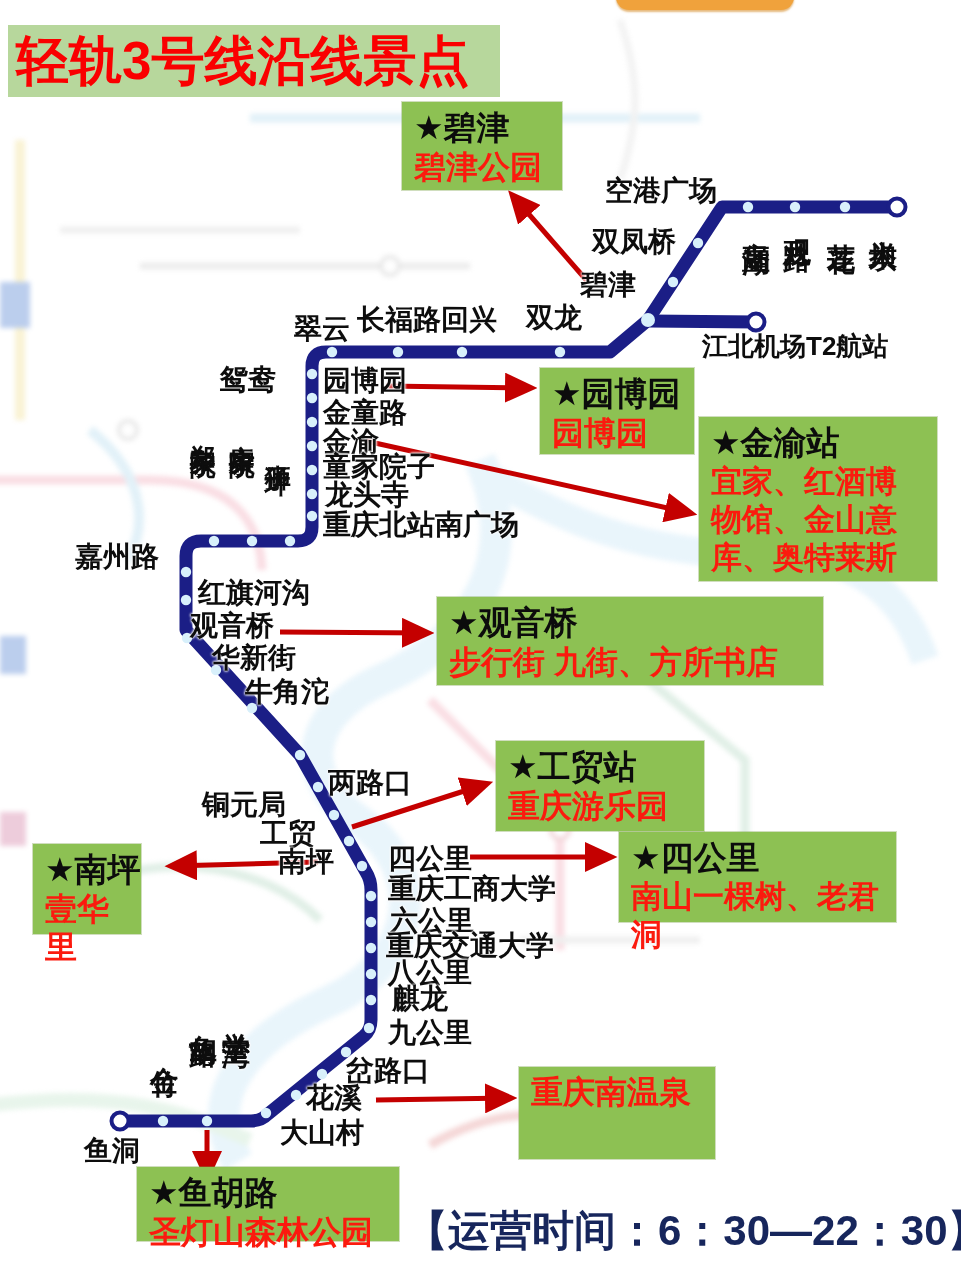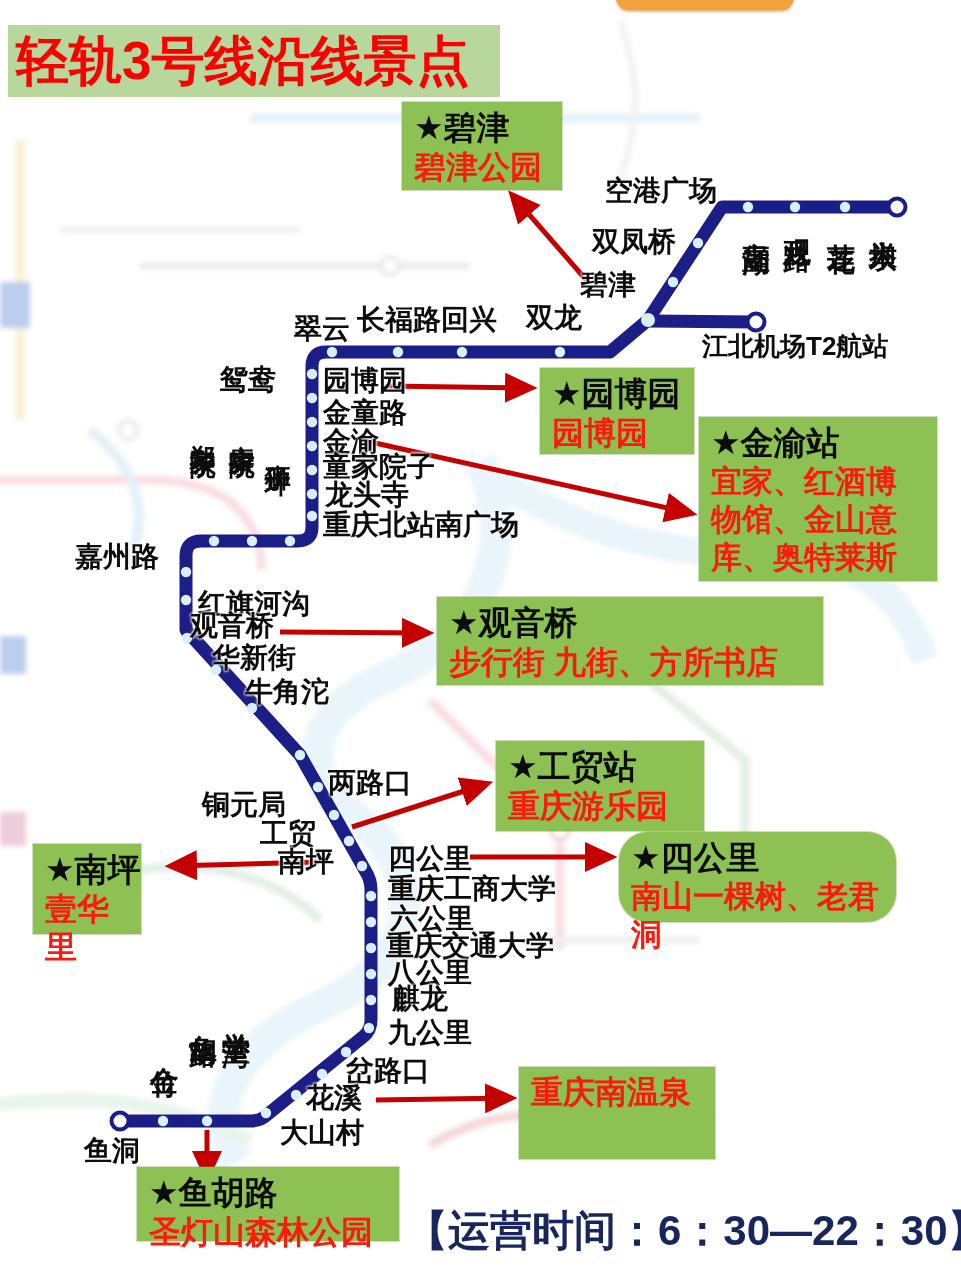--- a/index.html
+++ b/index.html
@@ -166,31 +166,31 @@
       <div class="st" style="left: 323px; top: 398px;">金童路</div>
       <div class="st" style="left: 323px; top: 427px;">金渝</div>
       <div class="st" style="left: 323px; top: 452px;">童家院子</div>
       <div class="st" style="left: 325px; top: 480px;">龙头寺</div>
       <div class="st" style="left: 323px; top: 510px;">重庆北站南广场</div>
       <div class="st" style="left: 220px; top: 365px;">鸳鸯</div>
       <div class="st v" style="left: 189px; top: 424px; font-size: 26px;">郑家院子</div>
       <div class="st v" style="left: 228px; top: 424px; font-size: 26px;">唐家院子</div>
       <div class="st v" style="left: 264px; top: 444px; font-size: 26px;">狮子坪</div>
       <div class="st" style="left: 75px; top: 542px;">嘉州路</div>
-      <div class="st" style="left: 198px; top: 578px; margin-top: 11px;">红旗河沟</div>
+      <div class="st" style="left: 198px; top: 578px;">红旗河沟</div>
       <div class="st" style="left: 190px; top: 611px;">观音桥</div>
       <div class="st" style="left: 212px; top: 643px;">华新街</div>
       <div class="st" style="left: 245px; top: 677px;">牛角沱</div>
       <div class="st" style="left: 328px; top: 768px;">两路口</div>
       <div class="st" style="left: 202px; top: 790px;">铜元局</div>
       <div class="st" style="left: 260px; top: 819px;">工贸</div>
       <div class="st" style="left: 278px; top: 847px;">南坪</div>
       <div class="st" style="left: 388px; top: 844px;">四公里</div>
       <div class="st" style="left: 388px; top: 874px;">重庆工商大学</div>
-      <div class="st" style="left: 390px; top: 906px; font-family: Liberation Mono, monospace;">六公里</div>
+      <div class="st" style="left: 390px; top: 906px;">六公里</div>
       <div class="st" style="left: 386px; top: 931px;">重庆交通大学</div>
       <div class="st" style="left: 388px; top: 958px;">八公里</div>
       <div class="st" style="left: 392px; top: 984px;">麒龙</div>
       <div class="st" style="left: 388px; top: 1018px;">九公里</div>
       <div class="st" style="left: 346px; top: 1056px;">岔路口</div>
       <div class="st" style="left: 306px; top: 1083px;">花溪</div>
       <div class="st" style="left: 280px; top: 1118px;">大山村</div>
       <div class="st v" style="left: 149px; top: 1044px;">金竹</div>
       <div class="st v" style="left: 188px; top: 1012px;">鱼胡路</div>
       <div class="st v" style="left: 221px; top: 1010px;">学堂湾</div>
@@ -208,21 +208,21 @@
         <div class="c-sub" style="font-size: 31px;">宜家、红酒博物馆、金山意库、奥特莱斯</div>
       </div>
       <div class="callout" style="left: 437px; top: 597px; width: 386px; height: 88px;">
         <div class="c-title">★观音桥</div>
         <div class="c-sub">步行街 九街、方所书店</div>
       </div>
       <div class="callout" style="left: 496px; top: 741px; width: 208px; height: 90px;">
         <div class="c-title">★工贸站</div>
         <div class="c-sub">重庆游乐园</div>
       </div>
-      <div class="callout" style="left: 619px; top: 832px; width: 277px; height: 90px; border-radius: 29px;">
+      <div class="callout" style="left: 619px; top: 832px; width: 277px; height: 90px;">
         <div class="c-title">★四公里</div>
         <div class="c-sub" style="font-size: 31px;">南山一棵树、老君洞</div>
       </div>
       <div class="callout" style="left: 33px; top: 844px; width: 108px; height: 90px;">
         <div class="c-title">★南坪</div>
         <div class="c-sub">壹华里</div>
       </div>
       <div class="callout" style="left: 519px; top: 1067px; width: 196px; height: 92px;">
         <div class="c-sub">重庆南温泉</div>
       </div>

